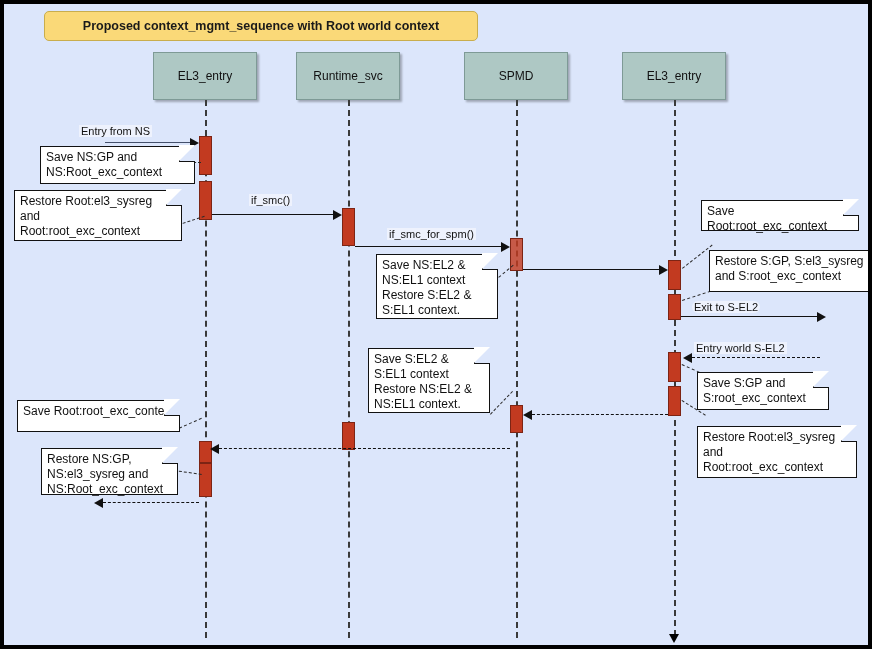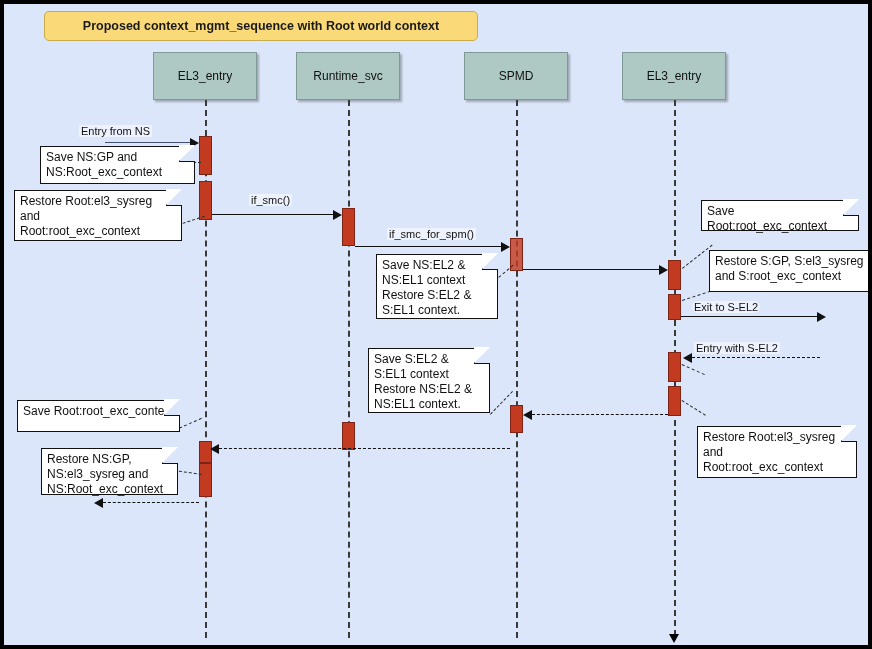--- a/index.html
+++ b/index.html
@@ -205,21 +205,21 @@
 
   <div class="msg-line" style="left:519px; top:265px; width:137px;"></div>
   <div class="arrowhead-r" style="left:655px; top:261px;"></div>
 
   <div class="msg-line" style="left:677px; top:312px; width:137px;"></div>
   <div class="arrowhead-r" style="left:813px; top:308px;"></div>
   <div class="msg-label" style="left:688px; top:297px;border-radius:6px;">Exit to S-EL2</div>
 
   <div class="msg-line dashed" style="left:688px; top:353px; width:128px;"></div>
   <div class="arrowhead-l" style="left:679px; top:349px;"></div>
-  <div class="msg-label" style="left:690px; top:338px;">Entry with S-EL2</div>
+  <div class="msg-label" style="left:690px; top:338px;">Entry world S-EL2</div>
 
   <div class="msg-line dashed" style="left:528px; top:410px; width:136px;"></div>
   <div class="arrowhead-l" style="left:519px; top:406px;"></div>
 
   <div class="msg-line dashed" style="left:215px; top:444px; width:291px;"></div>
   <div class="arrowhead-l" style="left:206px; top:440px;"></div>
 
   <div class="msg-line dashed" style="left:99px; top:498px; width:96px;"></div>
   <div class="arrowhead-l" style="left:90px; top:494px;"></div>
 
@@ -243,20 +243,22 @@
 NS:EL1 context
 Restore S:EL2 &amp;
 S:EL1 context.<span class="fold"></span></div>
   <div class="note" style="left:364px; top:344px; width:122px; height:65px;">Save S:EL2 &amp;
 S:EL1 context
 Restore NS:EL2 &amp;
 NS:EL1 context.<span class="fold"></span></div>
   <div class="note" style="left:697px; top:196px; width:158px; height:31px;">Save Root:root_exc_context<span class="fold"></span></div>
   <div class="note" style="left:705px; top:246px; width:176px; height:42px;">Restore S:GP, S:el3_sysreg
 and S:root_exc_context<span class="fold"></span></div>
+  <div class="note" style="left:693px; top:368px; width:132px; height:38px;">Save S:GP and
+S:root_exc_context<span class="fold"></span></div>
   <div class="note" style="left:693px; top:422px; width:160px; height:52px;">Restore Root:el3_sysreg
 and
 Root:root_exc_context<span class="fold"></span></div>
   <div class="note" style="left:13px; top:396px; width:163px; height:32px;">Save Root:root_exc_context<span class="fold"></span></div>
   <div class="note" style="left:37px; top:444px; width:137px; height:47px;">Restore NS:GP,
 NS:el3_sysreg and
 NS:Root_exc_context<span class="fold"></span></div>
 
 </div>
 

